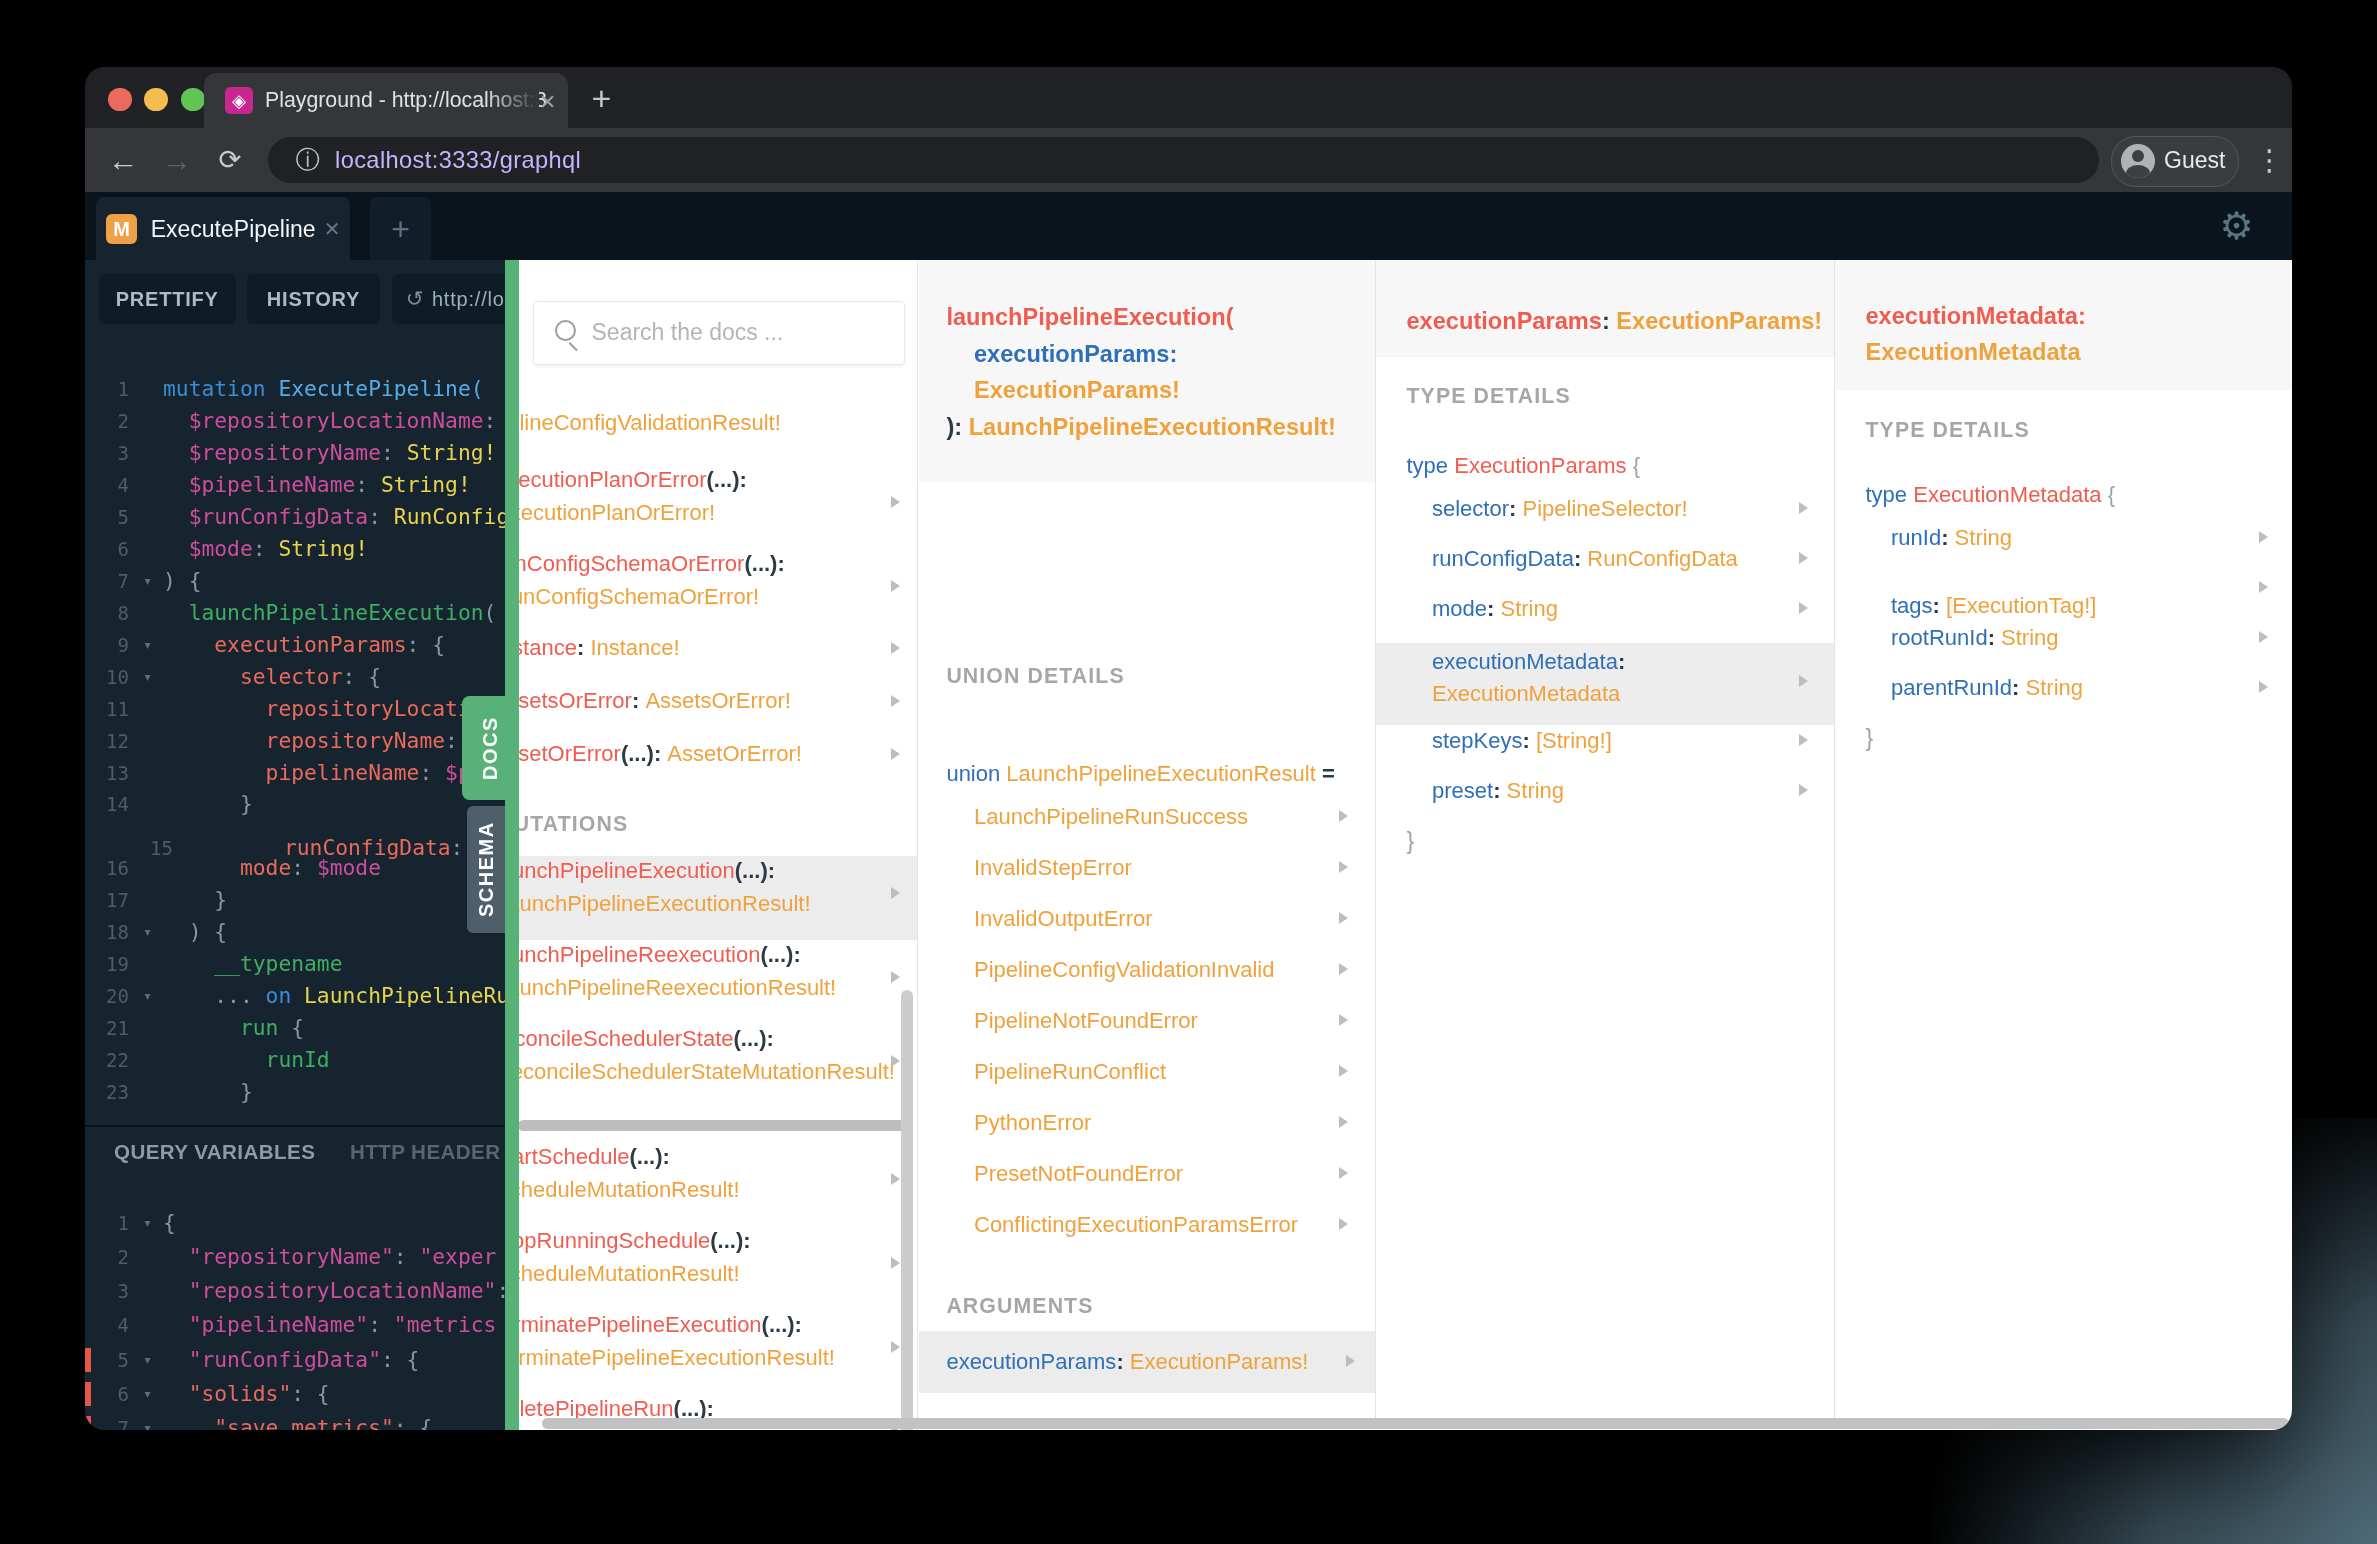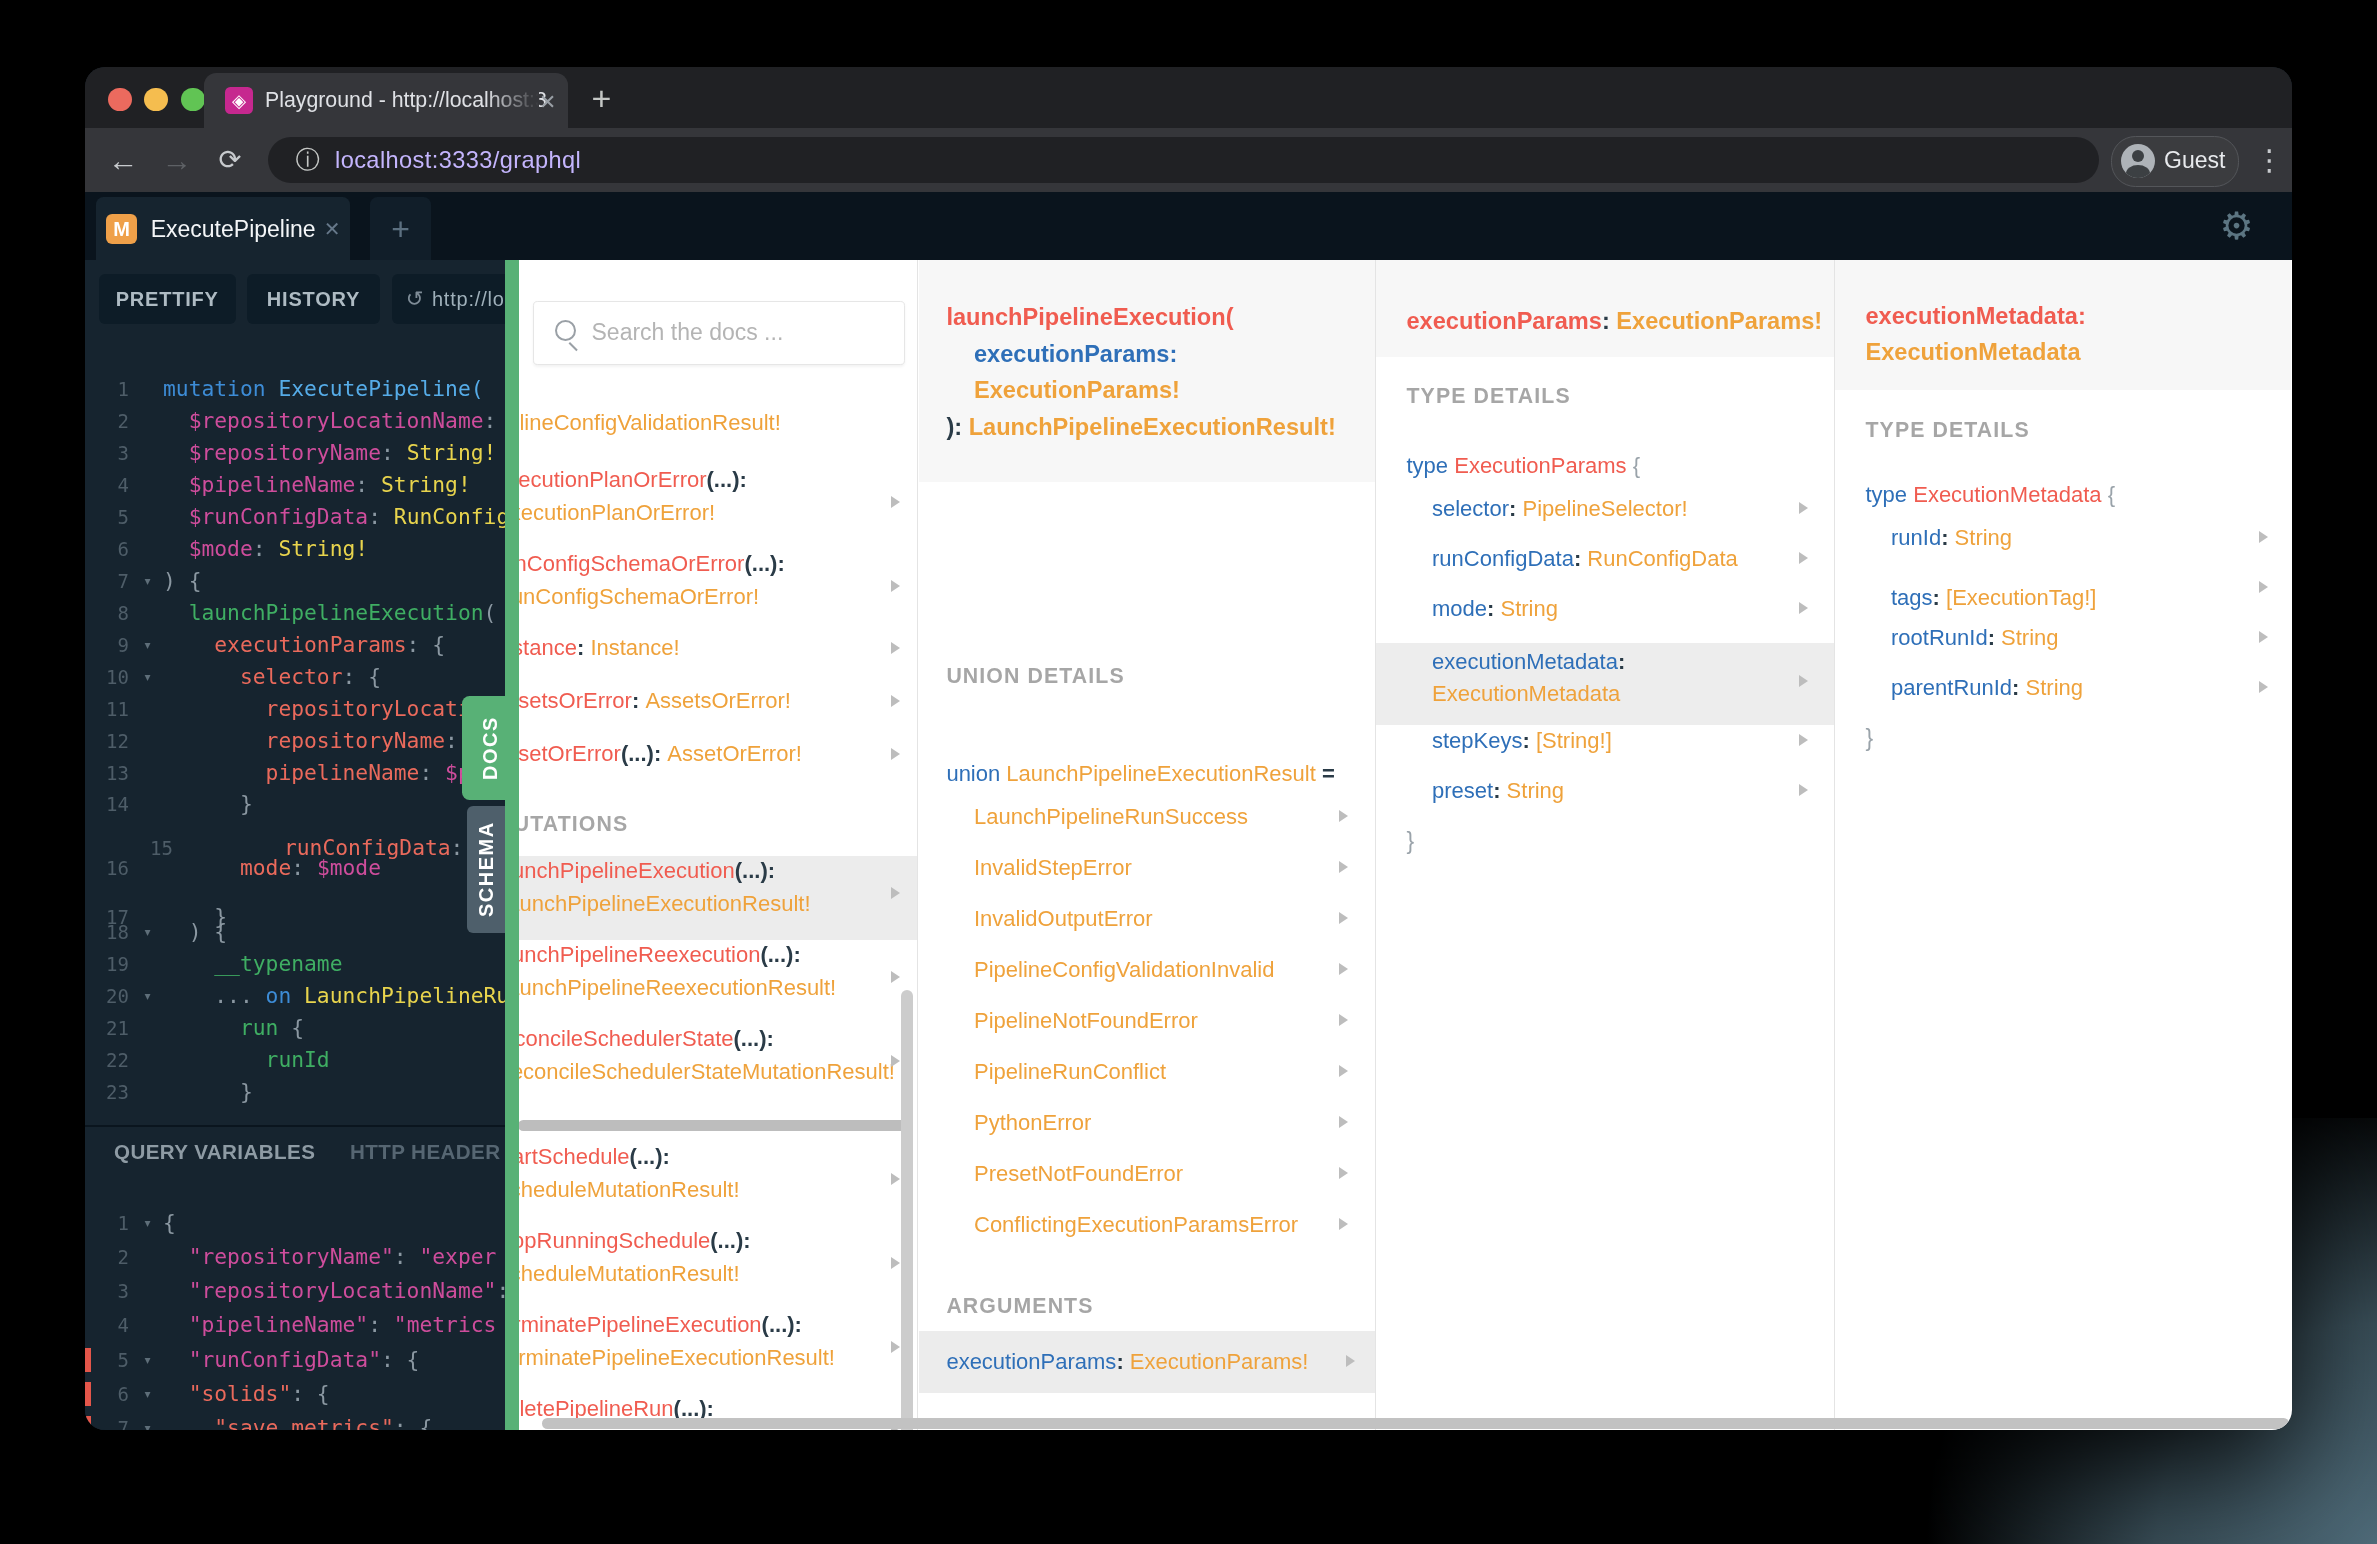--- a/index.html
+++ b/index.html
@@ -201,21 +201,21 @@
           <div class="cm-row" style="top: 305px;"><span class="cm-num">7</span><span class="cm-fold">▾</span><span class="cm-code" style="padding-left: 0ch;"><span class="tk-punc">) {</span></span></div>
           <div class="cm-row" style="top: 337px;"><span class="cm-num">8</span><span class="cm-code" style="padding-left: 2ch;"><span class="tk-prop">launchPipelineExecution</span><span class="tk-punc">(</span></span></div>
           <div class="cm-row" style="top: 369px;"><span class="cm-num">9</span><span class="cm-fold">▾</span><span class="cm-code" style="padding-left: 4ch;"><span class="tk-attr">executionParams</span><span class="tk-punc">: {</span></span></div>
           <div class="cm-row" style="top: 401px;"><span class="cm-num">10</span><span class="cm-fold">▾</span><span class="cm-code" style="padding-left: 6ch;"><span class="tk-attr">selector</span><span class="tk-punc">: {</span></span></div>
           <div class="cm-row" style="top: 433px;"><span class="cm-num">11</span><span class="cm-code" style="padding-left: 8ch;"><span class="tk-attr">repositoryLocationName</span></span></div>
           <div class="cm-row" style="top: 465px;"><span class="cm-num">12</span><span class="cm-code" style="padding-left: 8ch;"><span class="tk-attr">repositoryName</span><span class="tk-punc">: </span><span class="tk-var">$repositoryName</span></span></div>
           <div class="cm-row" style="top: 497px;"><span class="cm-num">13</span><span class="cm-code" style="padding-left: 8ch;"><span class="tk-attr">pipelineName</span><span class="tk-punc">: </span><span class="tk-var">$pipelineName</span></span></div>
           <div class="cm-row" style="top: 528px;"><span class="cm-num">14</span><span class="cm-code" style="padding-left: 6ch;"><span class="tk-punc">}</span></span></div>
           <div class="cm-row" style="top: 572px; margin-left: 44px;"><span class="cm-num">15</span><span class="cm-code" style="padding-left: 6ch;"><span class="tk-attr">runConfigData</span><span class="tk-punc">: </span><span class="tk-var">$runConfigData</span></span></div>
           <div class="cm-row" style="top: 592px;"><span class="cm-num">16</span><span class="cm-code" style="padding-left: 6ch;"><span class="tk-attr">mode</span><span class="tk-punc">: </span><span class="tk-var">$mode</span></span></div>
-          <div class="cm-row" style="top: 624px; margin-top: 17px;"><span class="cm-num">17</span><span class="cm-code" style="padding-left: 4ch;"><span class="tk-punc">}</span></span></div>
+          <div class="cm-row" style="top: 624px;"><span class="cm-num">17</span><span class="cm-code" style="padding-left: 4ch;"><span class="tk-punc">}</span></span></div>
           <div class="cm-row" style="top: 656px;"><span class="cm-num">18</span><span class="cm-fold">▾</span><span class="cm-code" style="padding-left: 2ch;"><span class="tk-punc">) {</span></span></div>
           <div class="cm-row" style="top: 688px;"><span class="cm-num">19</span><span class="cm-code" style="padding-left: 4ch;"><span class="tk-prop">__typename</span></span></div>
           <div class="cm-row" style="top: 720px;"><span class="cm-num">20</span><span class="cm-fold">▾</span><span class="cm-code" style="padding-left: 4ch;"><span class="tk-dots">... </span><span class="tk-kw">on </span><span class="tk-type">LaunchPipelineRunSuccess</span></span></div>
           <div class="cm-row" style="top: 752px;"><span class="cm-num">21</span><span class="cm-code" style="padding-left: 6ch;"><span class="tk-prop">run</span><span class="tk-punc"> {</span></span></div>
           <div class="cm-row" style="top: 784px;"><span class="cm-num">22</span><span class="cm-code" style="padding-left: 8ch;"><span class="tk-prop">runId</span></span></div>
           <div class="cm-row" style="top: 816px;"><span class="cm-num">23</span><span class="cm-code" style="padding-left: 6ch;"><span class="tk-punc">}</span></span></div>
         </div>
 
       <div id="qv-divider"></div>
       <div id="qv-tabs">
@@ -418,21 +418,21 @@
             <div class="sig-line sig" style="left: 30.5px; top: 79px;"><span class="dk-orange">ExecutionMetadata</span></div>
           </div>
         <div class="sect-h" style="left:30.5px;top:158px;">TYPE DETAILS</div>
         <div class="decl-line" id="col4-decl" style="left:30.5px;top:222px;"><span class="dk-blue">type </span><span class="dk-red">ExecutionMetadata </span><span class="dk-gray">{</span></div>
         <div class="f-list" id="col4-fields" style="top:262px;">
             <div class="f-row">
               <div class="f-text" style="left: 56px; top: 3px;"><span class="dk-blue">runId</span><span class="dk-dark">: </span><span class="dk-orange">String</span></div>
               <span class="chev" style="right: 23px; top: 9.1px;"></span>
             </div>
             <div class="f-row">
-              <div class="f-text" style="left: 56px; top: 13px; text-align: right;"><span class="dk-blue">tags</span><span class="dk-dark">: </span><span class="dk-orange">[ExecutionTag!]</span></div>
+              <div class="f-text" style="left: 56px; top: 21px; text-align: right;"><span class="dk-blue">tags</span><span class="dk-dark">: </span><span class="dk-orange">[ExecutionTag!]</span></div>
               <span class="chev" style="right: 23px; top: 9.1px;"></span>
             </div>
             <div class="f-row">
               <div class="f-text" style="left: 56px; top: 3px;"><span class="dk-blue">rootRunId</span><span class="dk-dark">: </span><span class="dk-orange">String</span></div>
               <span class="chev" style="right: 23px; top: 9.1px;"></span>
             </div>
             <div class="f-row">
               <div class="f-text" style="left: 56px; top: 3px;"><span class="dk-blue">parentRunId</span><span class="dk-dark">: </span><span class="dk-orange">String</span></div>
               <span class="chev" style="right: 23px; top: 9.1px;"></span>
             </div>

